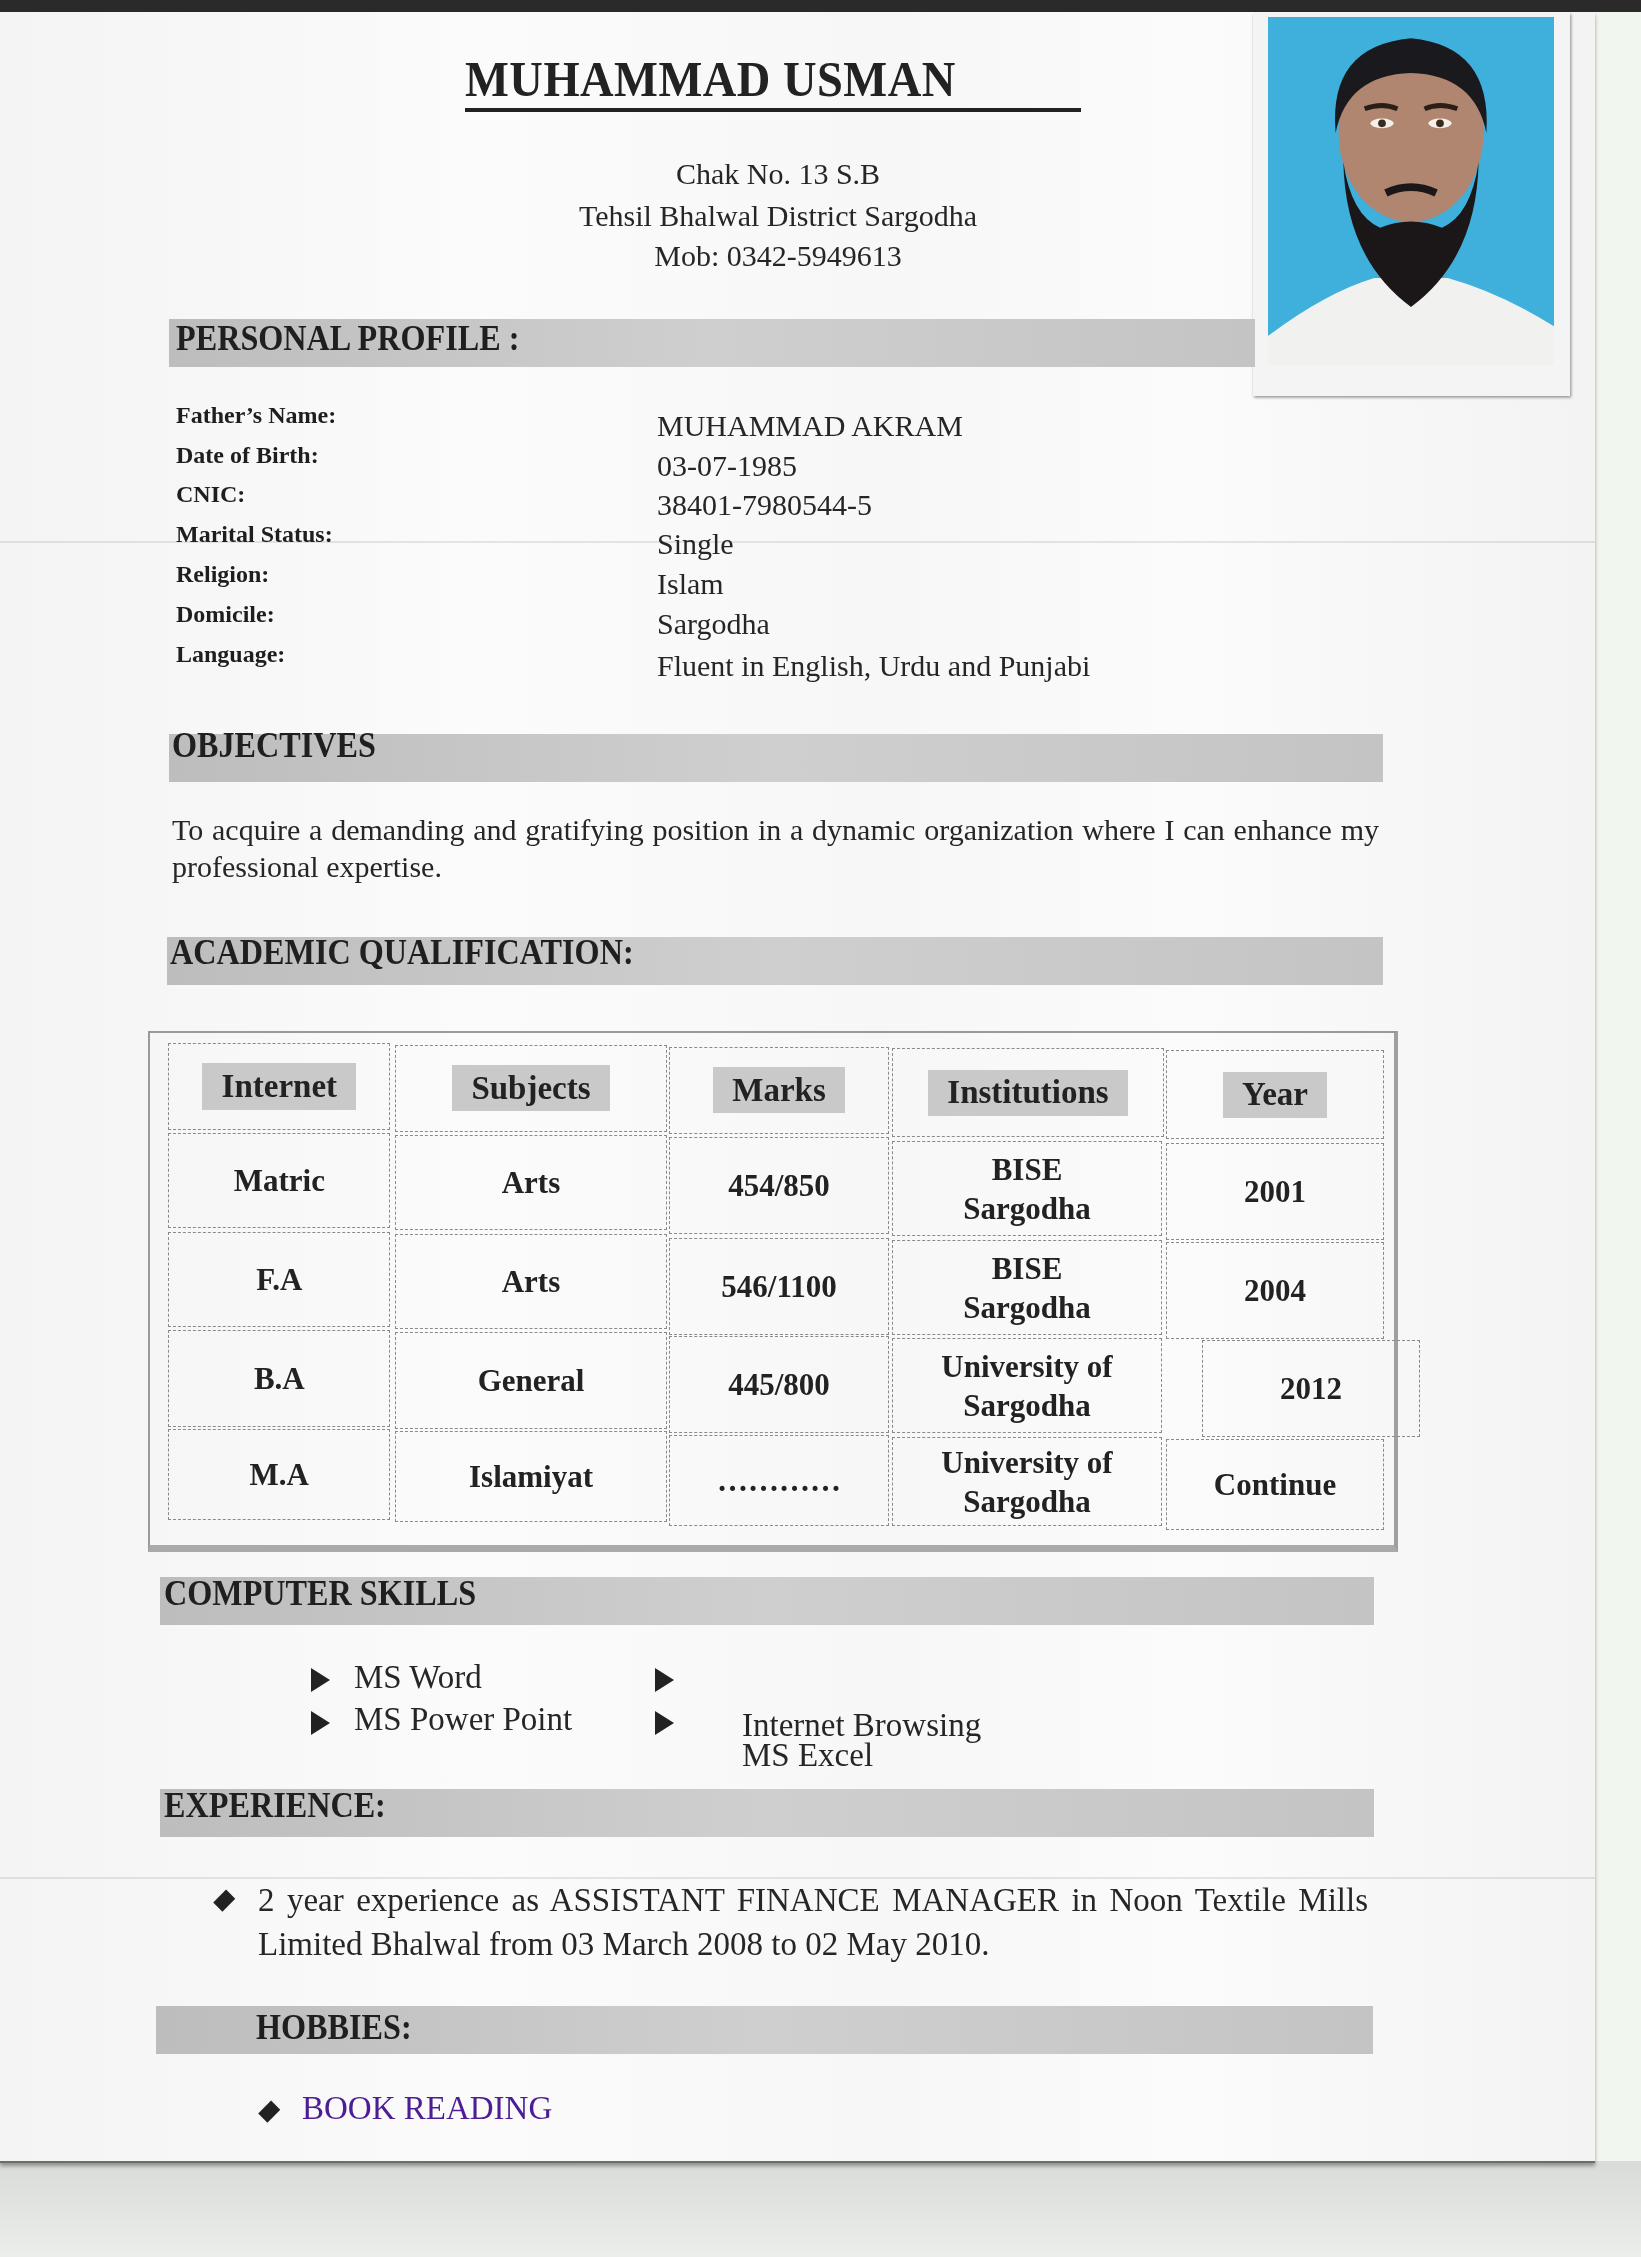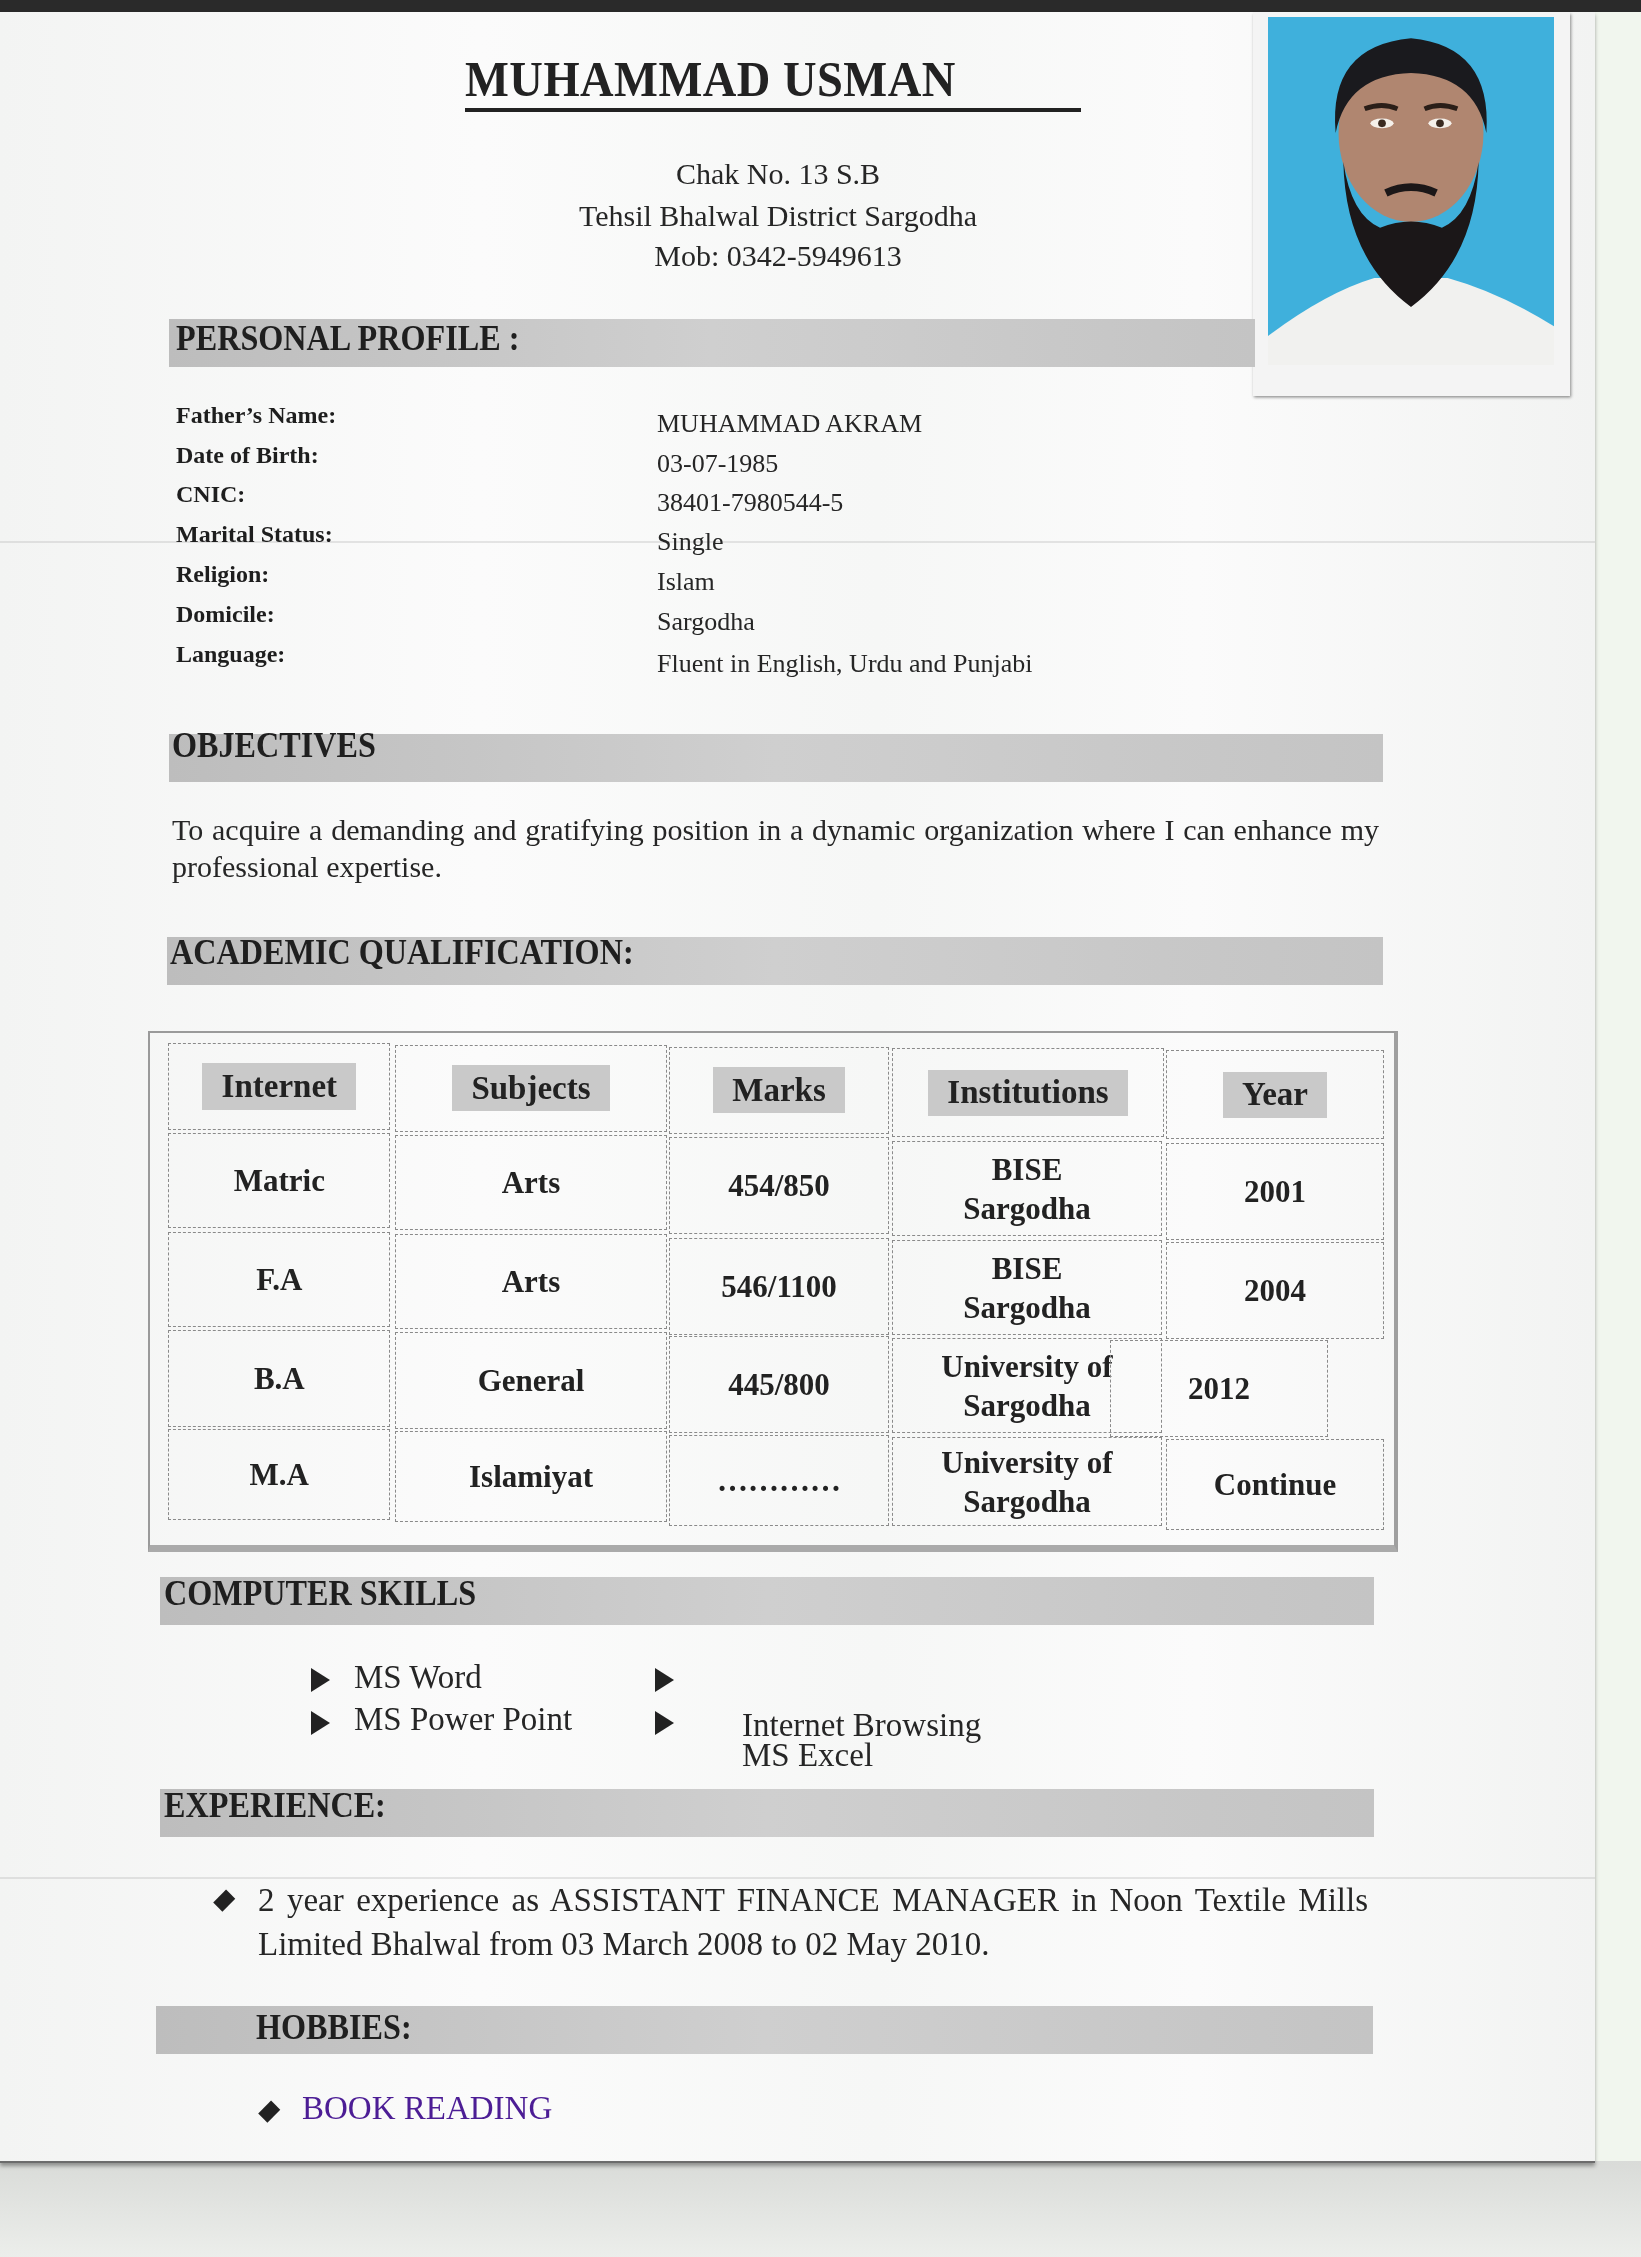--- a/index.html
+++ b/index.html
@@ -22,21 +22,21 @@
   .photo-frame { position:absolute; left:1253px; top:11.6px; width:317px; height:384px; background:#f4f4f4;
                  box-shadow:1px 1.9px 2.9px rgba(0,0,0,0.45); }
   .photo { position:absolute; left:14.5px; top:5.8px; width:286px; height:348px; background:#3fb0dc; overflow:hidden; }
 
   .section-bar { position:absolute; height:48px;
                  background:linear-gradient(90deg,#bdbdbd 0%,#cfcfcf 50%,#c4c4c4 100%); }
   .section-title { position:absolute; font-size:35px; font-weight:bold; color:#1f1f1f;
                    transform:scaleX(0.92); transform-origin:left; }
 
   .pf-label { position:absolute; left:176px; font-size:24px; font-weight:bold; color:#1e1e1e; }
-  .pf-value { position:absolute; left:657px; font-size:26px; color:#262626; }
+  .pf-value { position:absolute; left:657px; font-size:30px; color:#262626; }
 
   .objective { position:absolute; left:172px; top:811px; width:1207px; font-size:30px; line-height:37px;
                text-align:justify; color:#262626; }
 
   .table-wrap { position:absolute; left:148px; top:1031px; width:1244px; height:512px;
                 border:2.9px solid #9a9a9a; border-bottom:7.7px solid #aaa; border-right:4.8px solid #9f9f9f; }
   .cell { position:absolute; border:1px dashed #8a8a8a; display:flex; align-items:center; justify-content:center;
           text-align:center; font-size:31px; font-weight:bold; color:#222; line-height:39px; }
   .th-chip { background:#c9c9c9; padding:3.9px 19.3px; font-size:33px; }
 
@@ -137,21 +137,21 @@
   <div class="cell" style="left:18.3px;top:199px;width:220px;height:93px;">F.A</div>
   <div class="cell" style="left:245px;top:201px;width:270px;height:93px;">Arts</div>
   <div class="cell" style="left:519px;top:205px;width:218px;height:95px;">546/1100</div>
   <div class="cell" style="left:742px;top:207px;width:270px;height:95px;padding:0 39px;box-sizing:border-box;">BISE Sargodha</div>
   <div class="cell" style="left:1016px;top:209px;width:216px;height:95px;">2004</div>
 
   <div class="cell" style="left:18.3px;top:297px;width:220px;height:95px;">B.A</div>
   <div class="cell" style="left:245px;top:299px;width:270px;height:95px;">General</div>
   <div class="cell" style="left:519px;top:303px;width:218px;height:95px;">445/800</div>
   <div class="cell" style="left:742px;top:305px;width:270px;height:95px;padding:0 29px;box-sizing:border-box;">University of Sargodha</div>
-  <div class="cell" style="left:960px;top:307px;width:216px;height:95px;font-family:Liberation Serif, serif;">2012</div>
+  <div class="cell" style="left:1052px;top:307px;width:216px;height:95px;font-family:Liberation Serif, serif;">2012</div>
 
   <div class="cell" style="left:18.3px;top:396px;width:220px;height:89px;">M.A</div>
   <div class="cell" style="left:245px;top:398px;width:270px;height:89px;">Islamiyat</div>
   <div class="cell" style="left:519px;top:402px;width:218px;height:89px;">…………</div>
   <div class="cell" style="left:742px;top:404px;width:270px;height:89px;padding:0 29px;box-sizing:border-box;">University of Sargodha</div>
   <div class="cell" style="left:1016px;top:406px;width:216px;height:89px;">Continue</div>
 </div>
 
 <div class="section-bar" style="left:160px;top:1577px;width:1214px;"></div>
 <div class="section-title" style="left:164px;top:1574px;">COMPUTER SKILLS</div>

